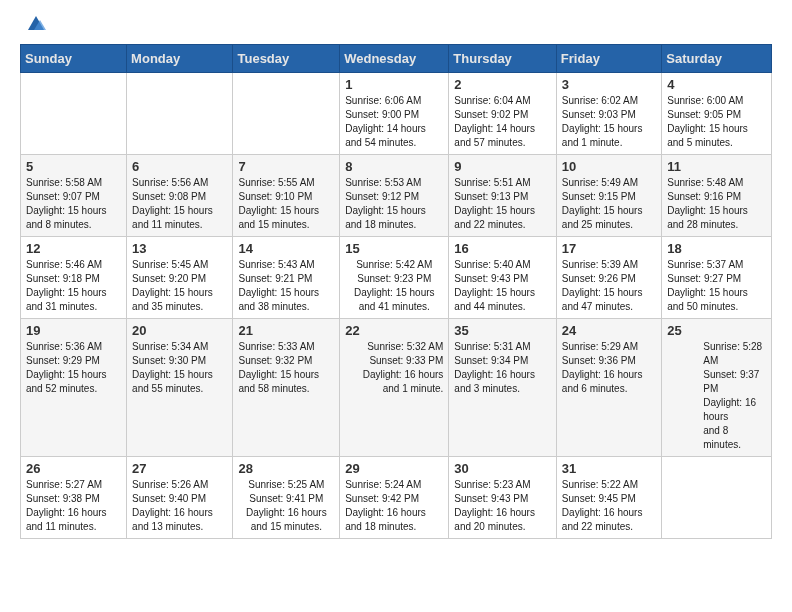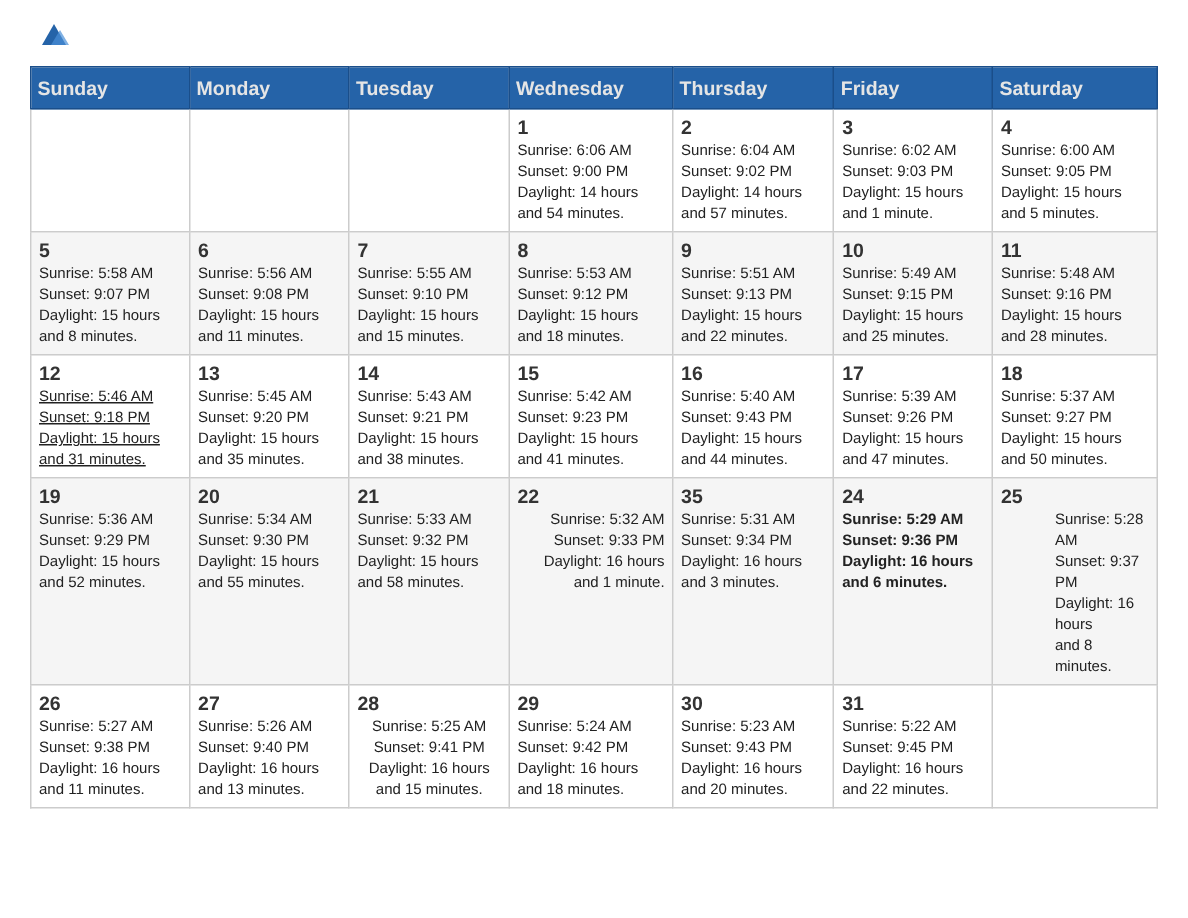--- a/index.html
+++ b/index.html
@@ -211,42 +211,42 @@
             <div class="day-number">11</div>
             <div class="day-info" style="white-space: pre-line;">Sunrise: 5:48 AM
 Sunset: 9:16 PM
 Daylight: 15 hours
 and 28 minutes.</div>
           </td>
         </tr>
         <tr>
           <td>
             <div class="day-number">12</div>
-            <div class="day-info" style="white-space: pre-line; text-decoration: underline;">Sunrise: 5:46 AM
+            <div class="day-info" style="white-space: pre-line;">Sunrise: 5:46 AM
 Sunset: 9:18 PM
 Daylight: 15 hours
 and 31 minutes.</div>
           </td>
           <td>
             <div class="day-number">13</div>
             <div class="day-info" style="white-space: pre-line;">Sunrise: 5:45 AM
 Sunset: 9:20 PM
 Daylight: 15 hours
 and 35 minutes.</div>
           </td>
           <td>
             <div class="day-number">14</div>
             <div class="day-info" style="white-space: pre-line;">Sunrise: 5:43 AM
 Sunset: 9:21 PM
 Daylight: 15 hours
 and 38 minutes.</div>
           </td>
           <td>
             <div class="day-number">15</div>
-            <div class="day-info" style="white-space: pre-line;">Sunrise: 5:42 AM
+            <div class="day-info" style="white-space: pre-line; text-align: center;">Sunrise: 5:42 AM
 Sunset: 9:23 PM
 Daylight: 15 hours
 and 41 minutes.</div>
           </td>
           <td>
             <div class="day-number">16</div>
             <div class="day-info" style="white-space: pre-line;">Sunrise: 5:40 AM
 Sunset: 9:43 PM
 Daylight: 15 hours
 and 44 minutes.</div>
@@ -297,21 +297,21 @@
           </td>
           <td>
             <div class="day-number">35</div>
             <div class="day-info" style="white-space: pre-line;">Sunrise: 5:31 AM
 Sunset: 9:34 PM
 Daylight: 16 hours
 and 3 minutes.</div>
           </td>
           <td>
             <div class="day-number">24</div>
-            <div class="day-info" style="white-space: pre-line; font-weight: bold;">Sunrise: 5:29 AM
+            <div class="day-info" style="white-space: pre-line;">Sunrise: 5:29 AM
 Sunset: 9:36 PM
 Daylight: 16 hours
 and 6 minutes.</div>
           </td>
           <td>
             <div class="day-number">25</div>
             <div class="day-info" style="white-space: pre-line; margin-left: 36px;">Sunrise: 5:28 AM
 Sunset: 9:37 PM
 Daylight: 16 hours
 and 8 minutes.</div>

